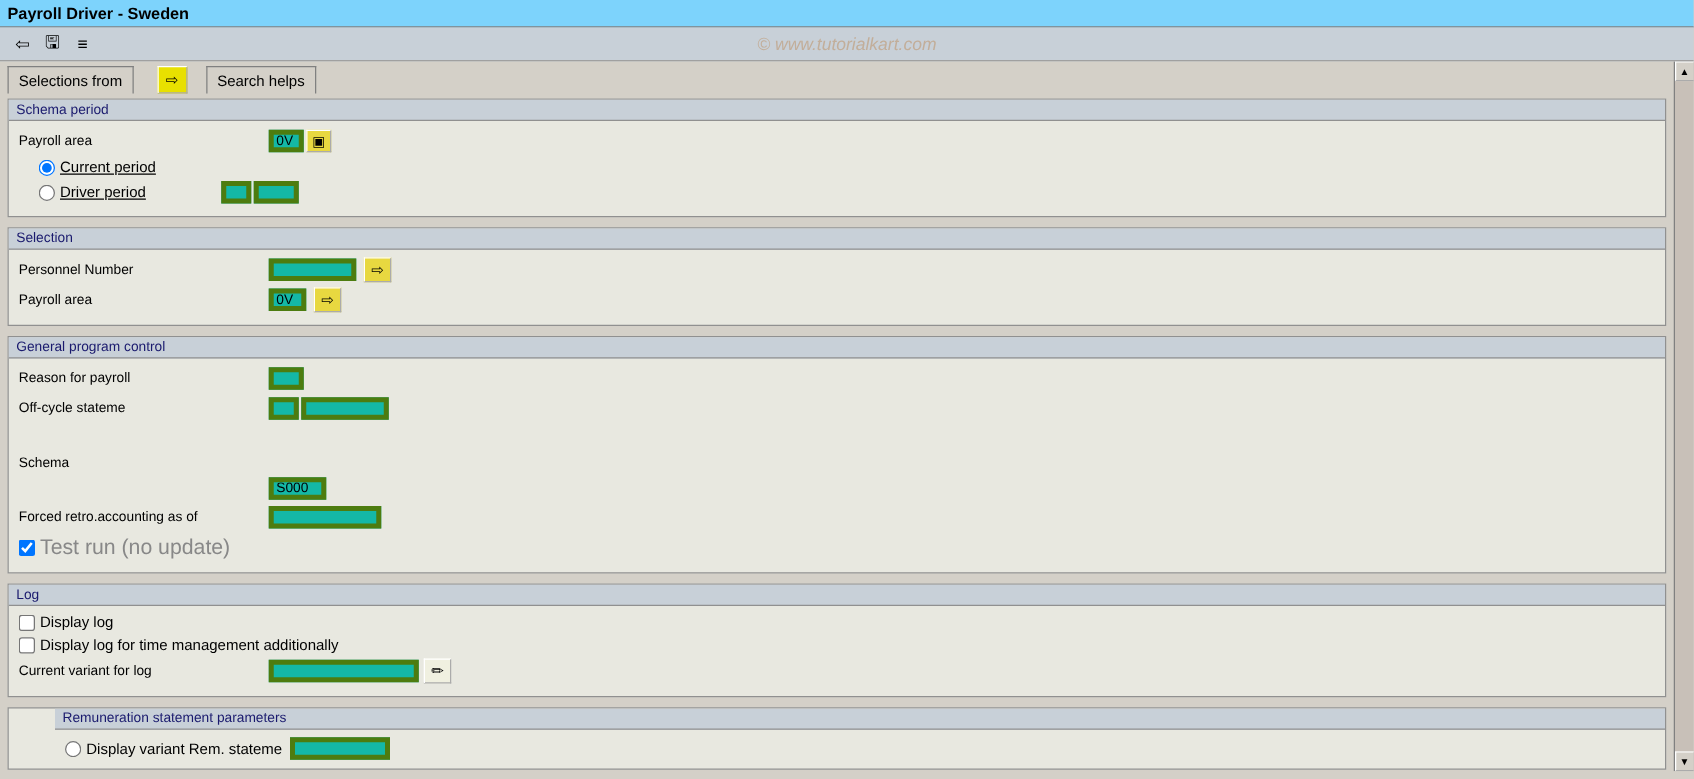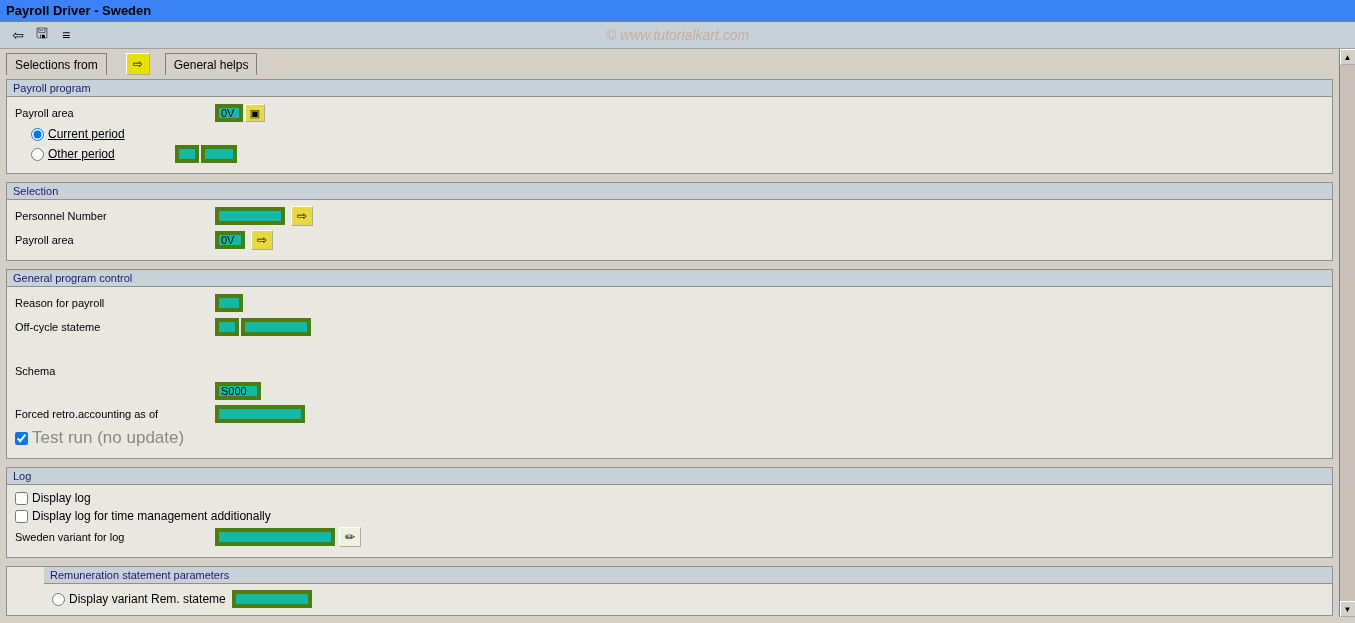--- a/index.html
+++ b/index.html
@@ -7,21 +7,21 @@
       font-family: Arial, sans-serif;
       font-size: 12px;
       background: #d4d0c8;
       color: #000;
       height: 623px;
       width: 1355px;
       overflow: hidden;
     }
 
     .title-bar {
-      background: #3b82f6;
+      background: #7dd3fc;
       border-bottom: 1px solid #808080;
       padding: 3px 6px;
       font-weight: bold;
       font-size: 13px;
     }
 
     .toolbar {
       background: #c8d0d8;
       border-bottom: 1px solid #a0a0a0;
       padding: 3px 8px;
@@ -251,41 +251,41 @@
   <div class="toolbar-watermark">© www.tutorialkart.com</div>
 </div>
 
 <div class="main-content">
 
   <div class="content-area">
 
     <div class="tab-bar">
       <button class="tab-btn">Selections from</button>
       <span class="tab-btn-arrow">⇨</span>
-      <button class="tab-btn">General helps</button>
+      <button class="tab-btn">Search helps</button>
     </div>
 
     <div class="section">
-      <div class="section-header">Payroll program</div>
+      <div class="section-header">Schema period</div>
       <div class="section-body">
 
         <div class="field-row">
           <span class="field-label">Payroll area</span>
           <input class="text-input text-input-small" type="text" value="0V" style="width: 28px;">
           <button class="arrow-btn">▣</button>
         </div>
 
         <div class="radio-row indent">
           <input type="radio" name="period" checked="" style="">
           <span>Current period</span>
         </div>
 
         <div class="radio-row indent">
           <input type="radio" name="period" style="">
-          <span>Other period</span>
+          <span>Driver period</span>
           <span style="margin-left:60px;"></span>
           <div class="input-pair">
             <input class="text-input" type="text" style="width: 24px;">
             <input class="text-input" type="text" style="width: 36px;">
           </div>
         </div>
       </div>
     </div>
 
     <div class="section">
@@ -348,21 +348,21 @@
           <input type="checkbox" style="">
           <span>Display log</span>
         </div>
 
         <div class="checkbox-row">
           <input type="checkbox" style="">
           <span>Display log for time management additionally</span>
         </div>
 
         <div class="field-row">
-          <span class="field-label">Sweden variant for log</span>
+          <span class="field-label">Current variant for log</span>
           <input class="text-input" type="text" style="width: 120px;">
           <button class="pencil-btn">✏</button>
         </div>
       </div>
     </div>
 
     <div class="section" style="height:50px;overflow:hidden;padding-left:37px;">
       <div class="section-header">Remuneration statement parameters</div>
       <div class="section-body">
         <div class="radio-row">

